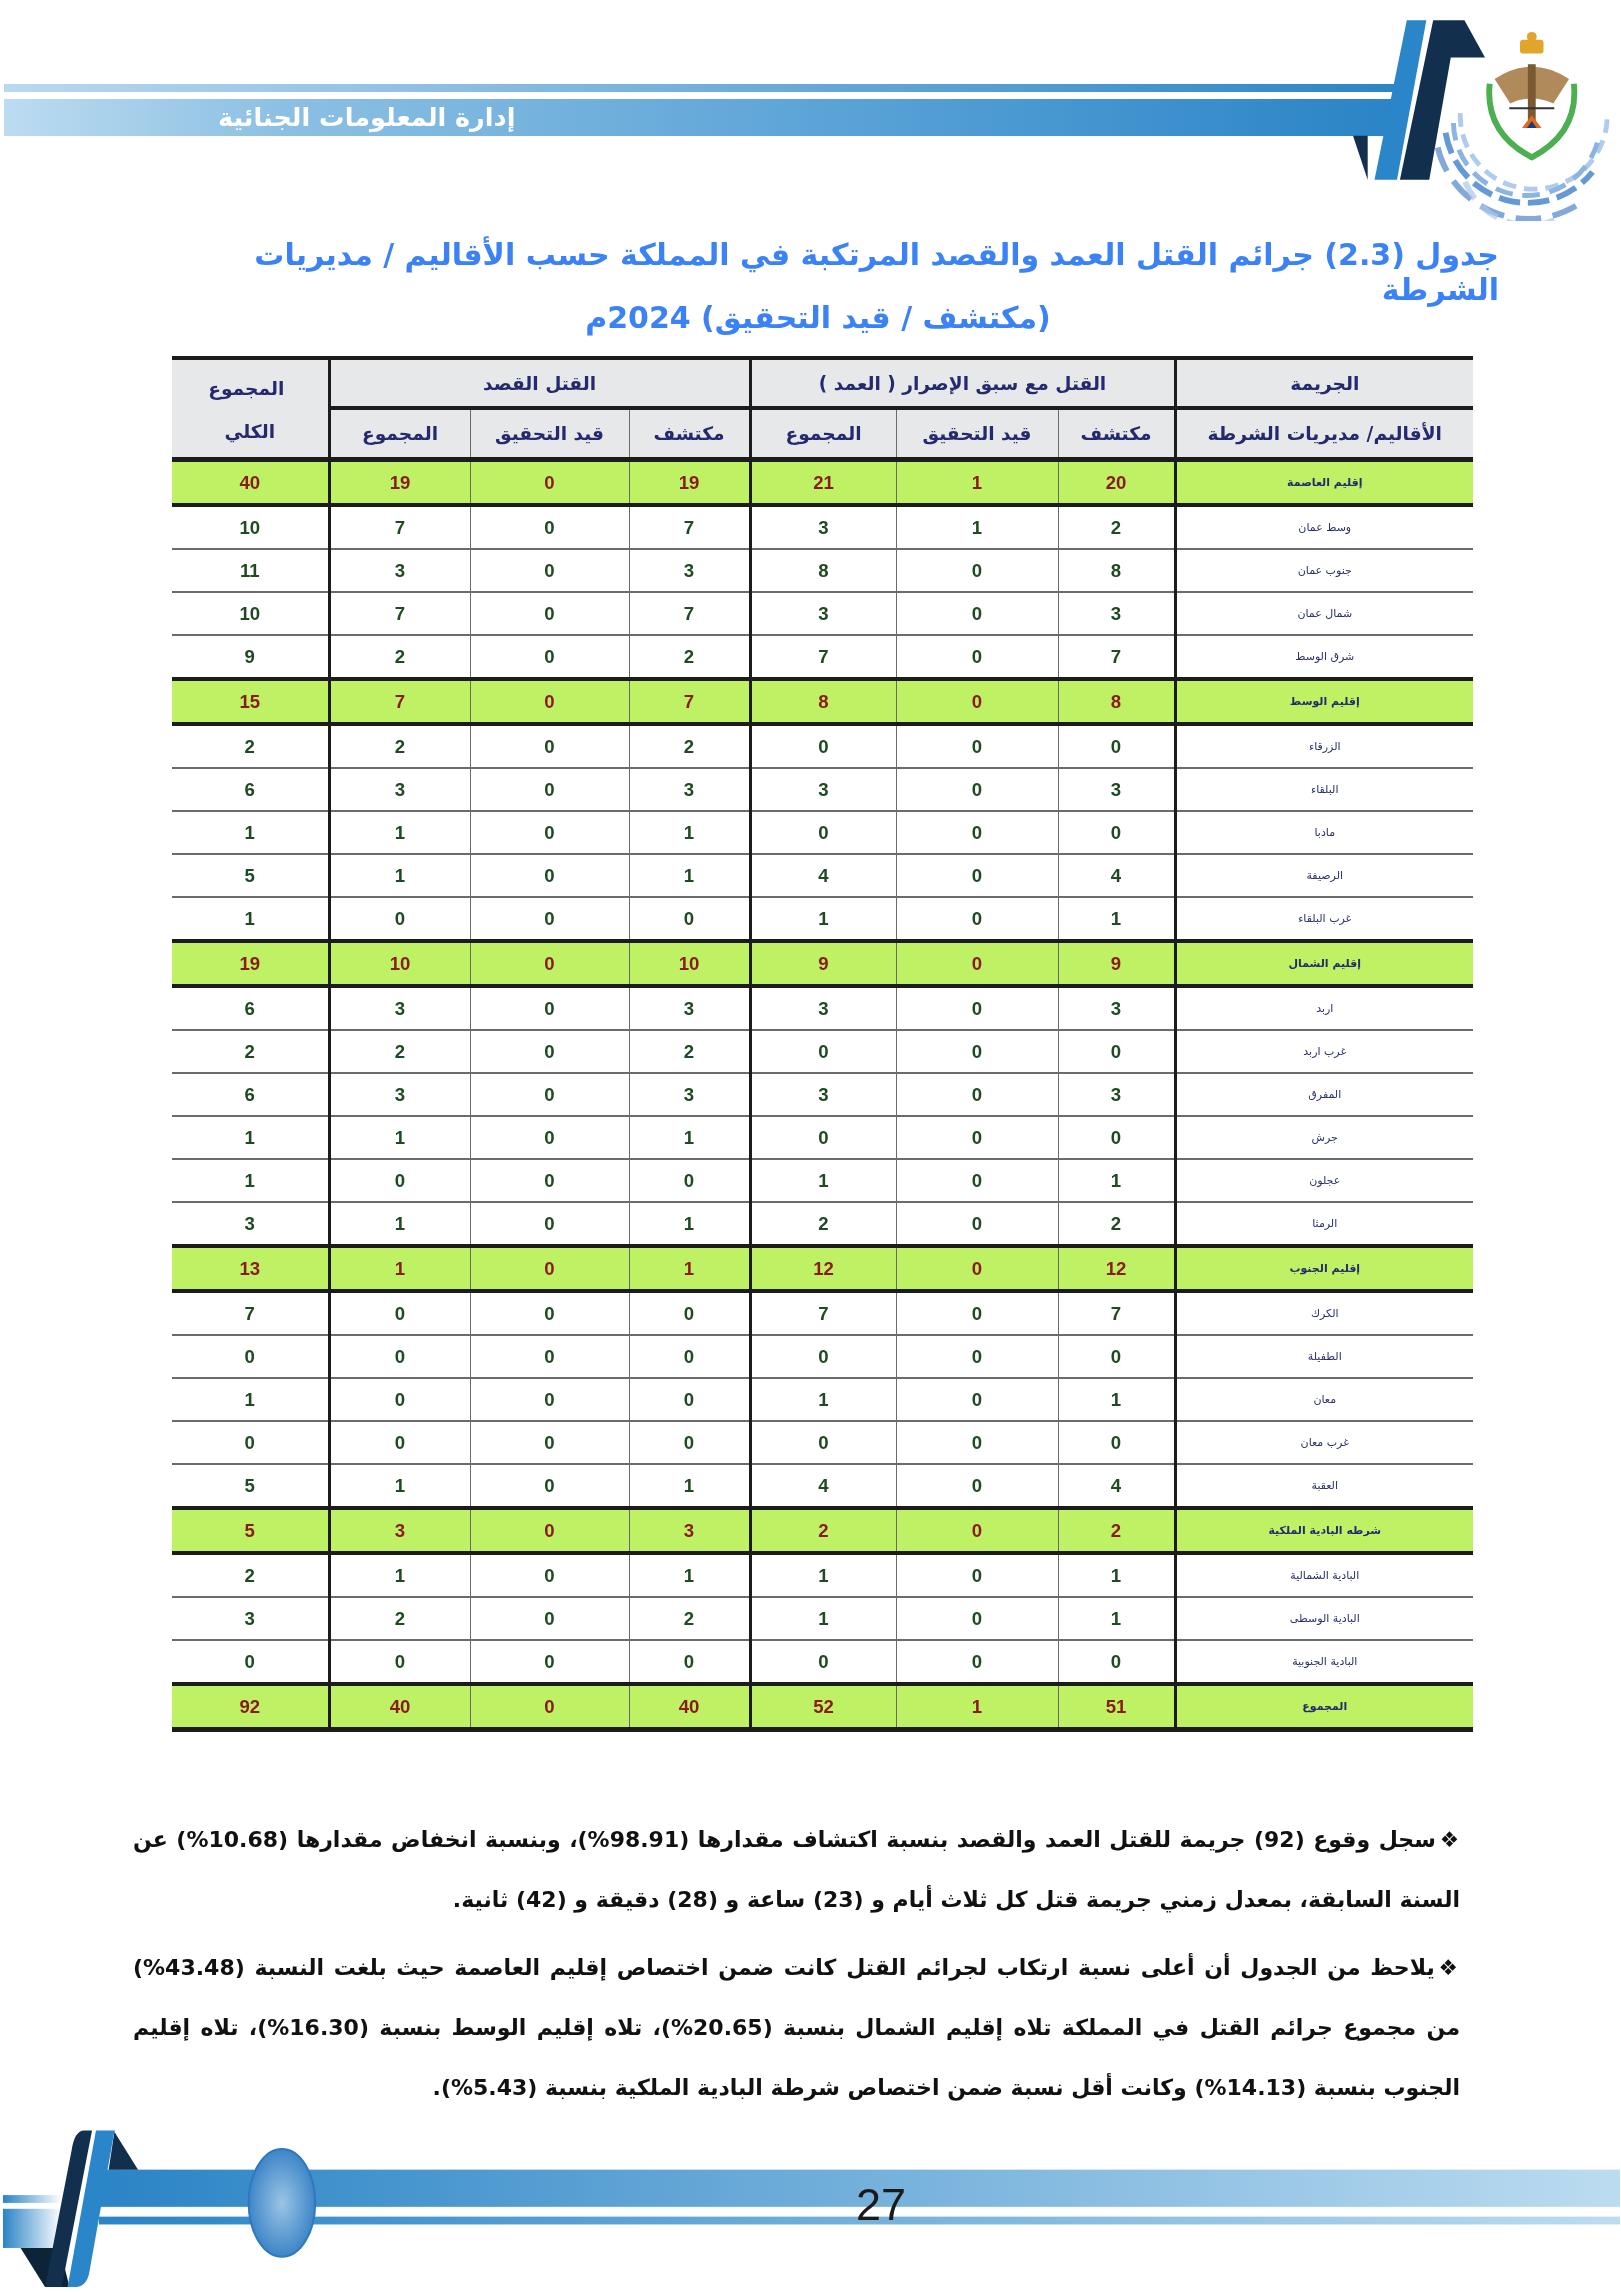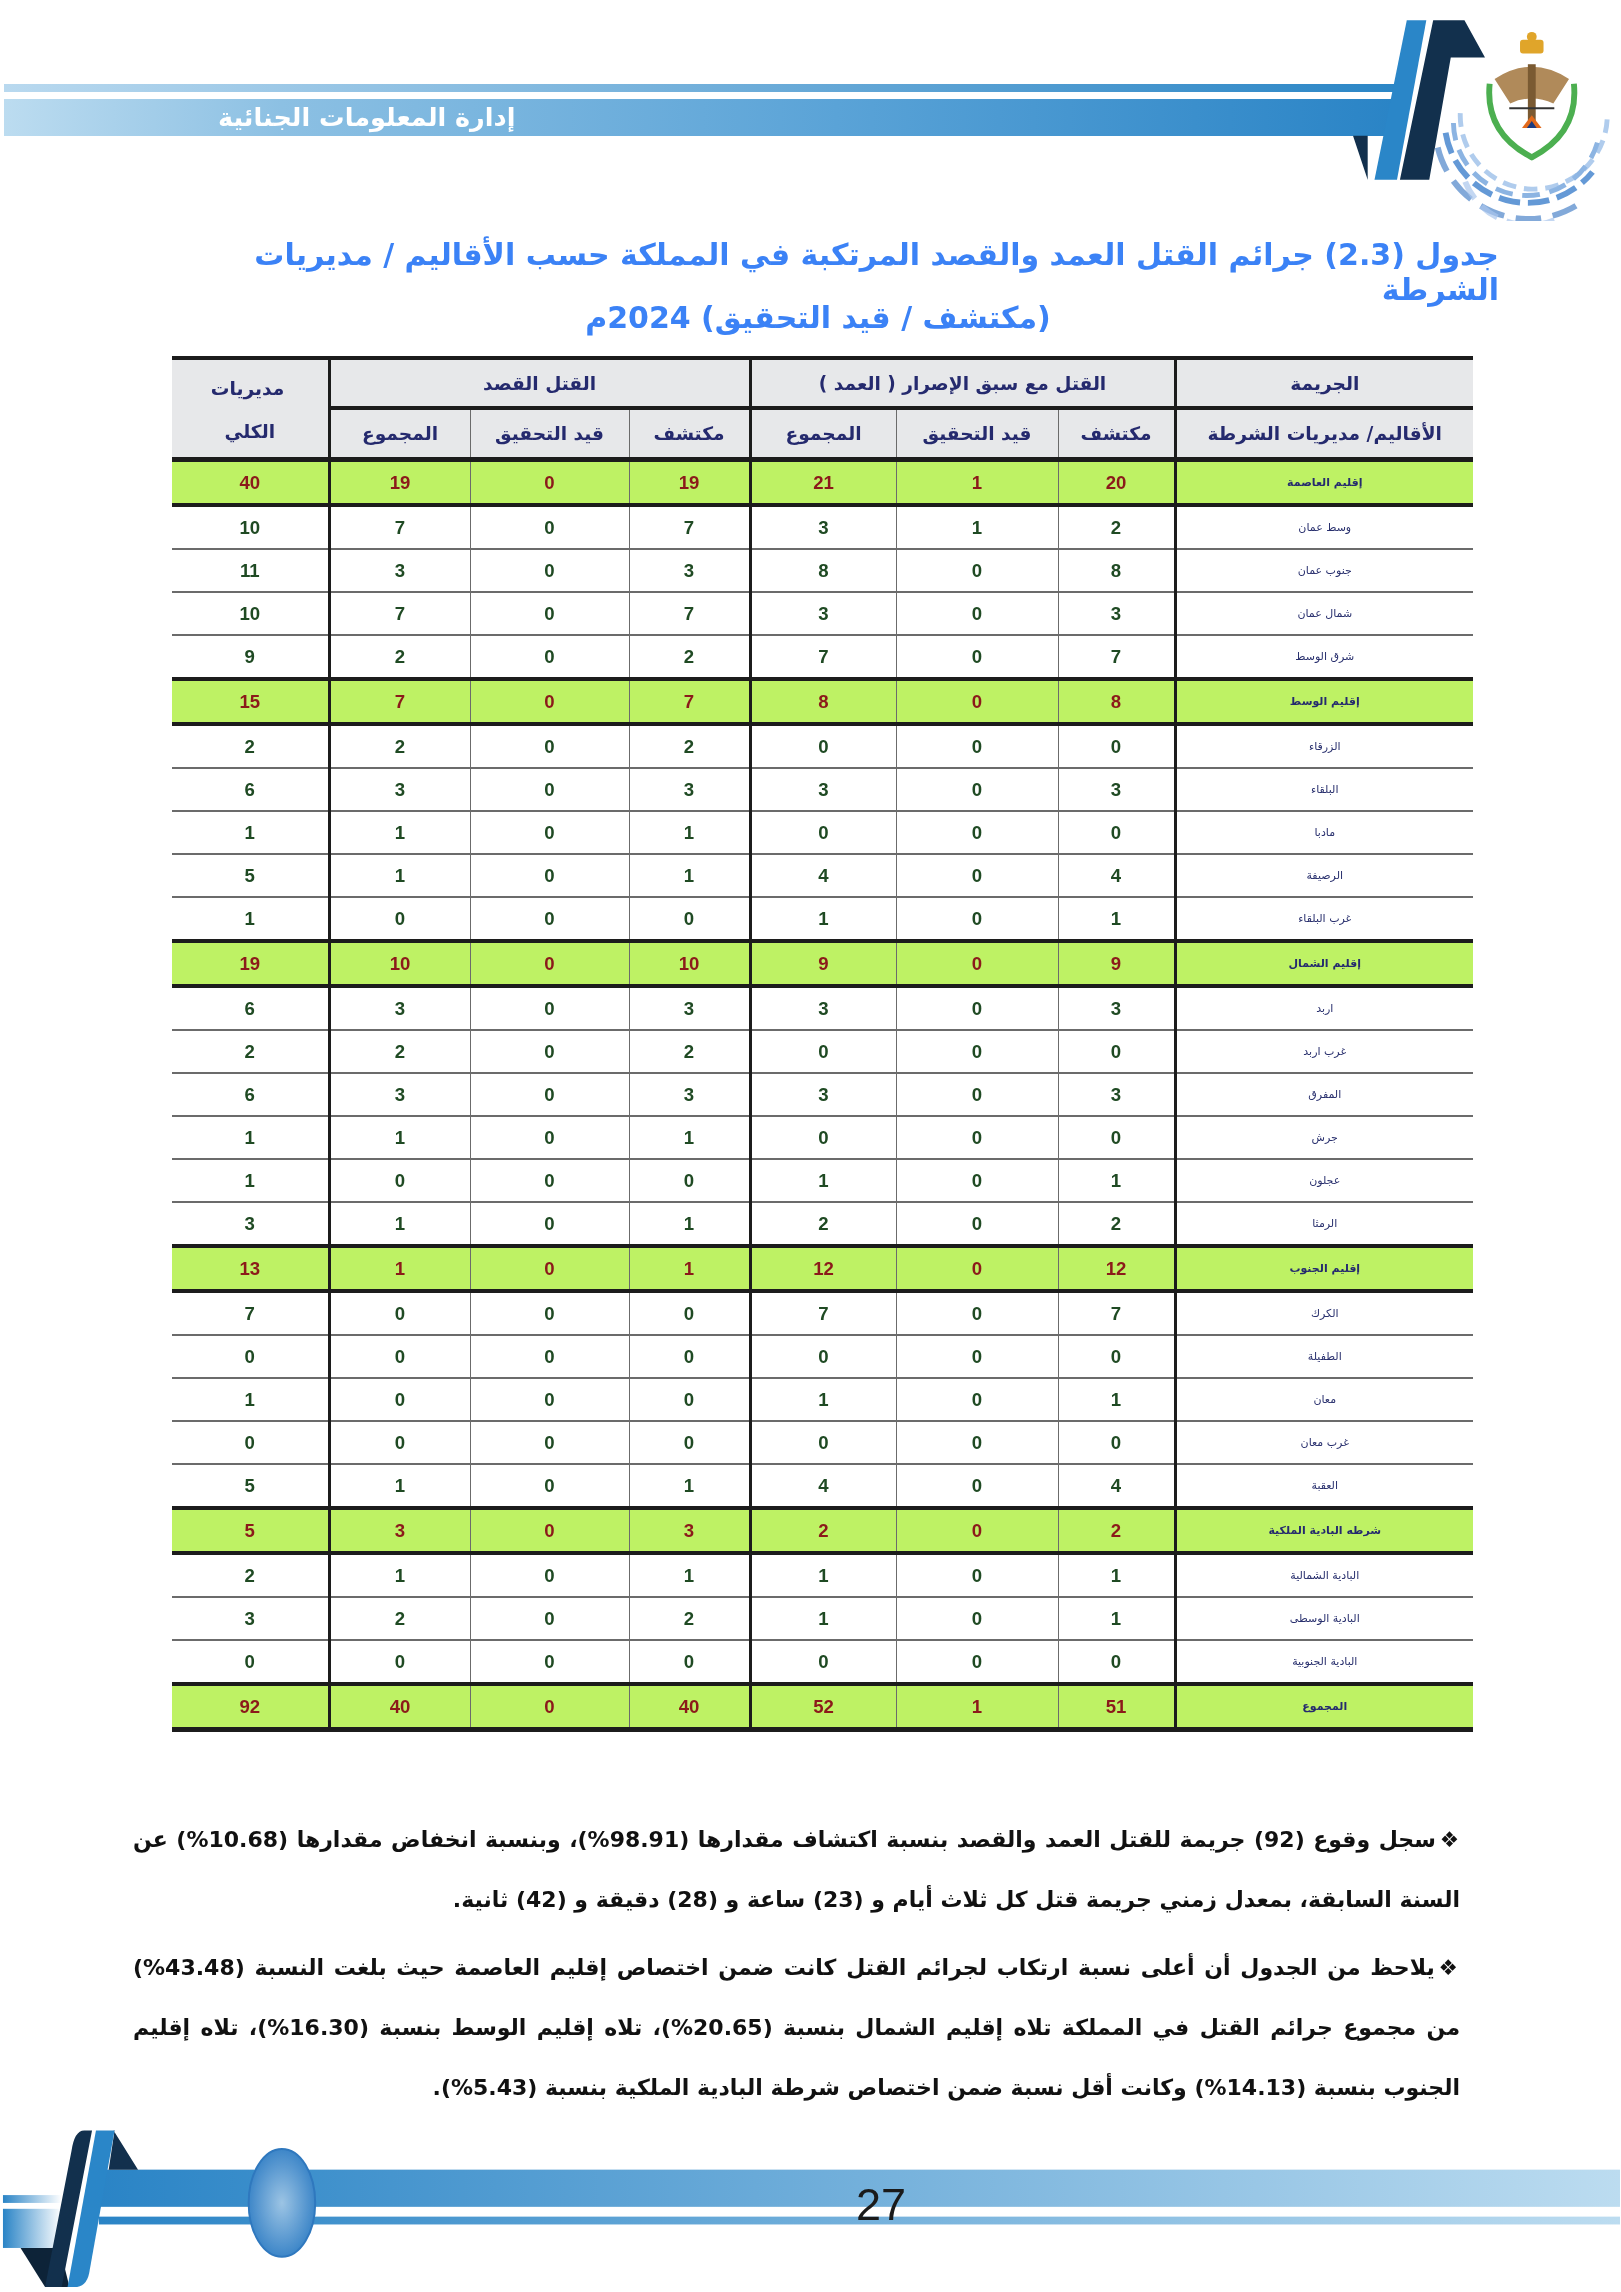--- a/index.html
+++ b/index.html
@@ -96,21 +96,21 @@
         <col style="width:159px">
         <col style="width:141px">
         <col style="width:157px">
     </colgroup>
     <thead>
       <tr class="hrow1">
         <th class="thick-l">الجريمة</th>
         <th class="thick-l" colspan="3">القتل مع سبق الإصرار ( العمد )</th>
         <th class="thick-l" colspan="3">القتل القصد</th>
         <th rowspan="2" style="border-bottom:5.9px solid #1c1c1c; line-height:43px; padding-top:3.9px;">
-          <span style="display:inline-block; width:69px;">مديريات الكلي</span>
+          <span style="display:inline-block; width:69px;">المجموع الكلي</span>
         </th>
       </tr>
       <tr class="hrow2">
         <th class="thick-l">الأقاليم/ مديريات الشرطة</th>
         <th class="thin-l">مكتشف</th>
         <th class="thin-l">قيد التحقيق</th>
         <th class="thick-l">المجموع</th>
         <th class="thin-l">مكتشف</th>
         <th class="thin-l">قيد التحقيق</th>
         <th class="thick-l">المجموع</th>

